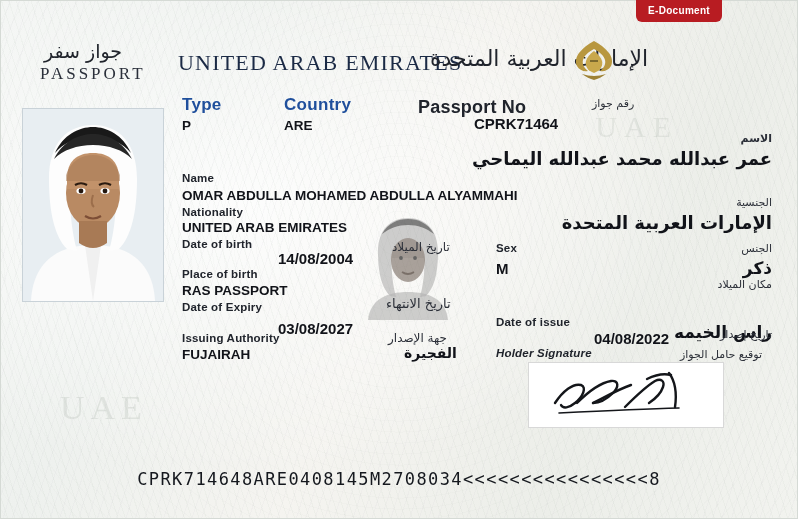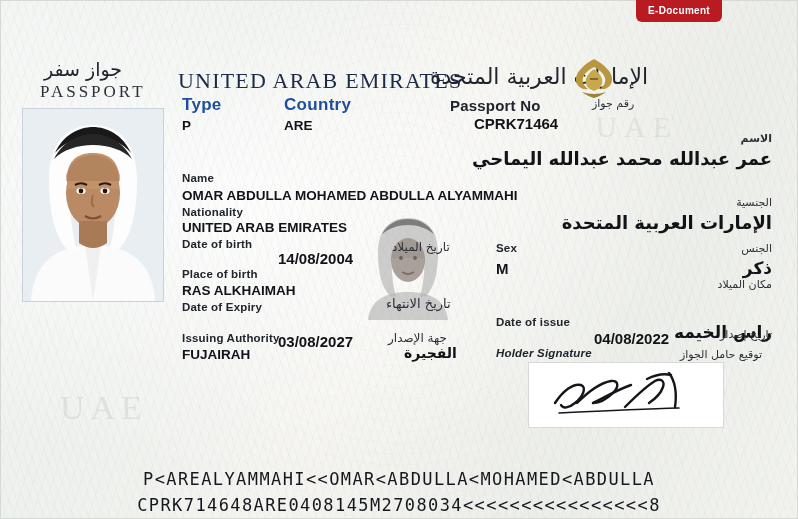--- a/index.html
+++ b/index.html
@@ -61,21 +61,21 @@
     font-size: 10px;
     font-weight: bold;
     letter-spacing: 0.3px;
     padding: 5px 12px 6px 12px;
     border-radius: 0 0 6px 6px;
     z-index: 40;
   }
   
   .header {
     position: absolute;
-    top: 54px;
+    top: 36px;
     left: 0;
     width: 644px;
     height: 48px;
   }
   .passport-word-ar {
     position: absolute;
     left: 44px;
     top: 4px;
     font-size: 19px;
     color: #2a2f3a;
@@ -282,40 +282,40 @@
       <path d="M20 26 C26 15 36 11 46 11 C56 11 66 15 72 26 C64 20 56 17 46 17 C36 17 28 20 20 26 Z" fill="#3b3b3b" opacity="0.85"></path>
     </svg>
   </div>
 
   <div class="lbl-blue" style="left:182px; top:95px;">Type</div>
   <div class="val" style="left:182px; top:118px;">P</div>
 
   <div class="lbl-blue" style="left:284px; top:95px;">Country</div>
   <div class="val" style="left:284px; top:118px;">ARE</div>
 
-  <div class="lbl" style="left:418px; top:97px; font-size:15px;margin-left:32px;">Passport No</div>
+  <div class="lbl" style="left:418px; top:97px; font-size:18px;">Passport No</div>
   <div class="ar ar-lbl" style="left:592px; top:97px;">رقم جواز</div>
   <div class="val" style="left:474px; top:115px; font-size:15px;">CPRK71464</div>
 
   <div class="lbl" style="left:182px; top:172px;">Name</div>
   <div class="val" style="left:182px; top:188px;">OMAR ABDULLA MOHAMED ABDULLA ALYAMMAHI</div>
 
   <div class="lbl" style="left:182px; top:206px;">Nationality</div>
   <div class="val" style="left:182px; top:220px;">UNITED ARAB EMIRATES</div>
 
   <div class="lbl" style="left:182px; top:238px;">Date of birth</div>
   <div class="ar ar-lbl" style="left:392px; top:240px; font-size:12px;">تاريخ الميلاد</div>
   <div class="val" style="left:278px; top:250px; font-size:15px;">14/08/2004</div>
 
   <div class="lbl" style="left:182px; top:268px;">Place of birth</div>
-  <div class="val" style="left:182px; top:283px;">RAS ALKHAIMAH</div>
+  <div class="val" style="left:182px; top:283px;">RAS PASSPORT</div>
 
   <div class="lbl" style="left:182px; top:301px;">Date of Expiry</div>
   <div class="ar ar-lbl" style="left:386px; top:296px; font-size:13px;">تاريخ الانتهاء</div>
-  <div class="val" style="left:278px; top:333px; font-size:15px;">03/08/2027</div>
+  <div class="val" style="left:278px; top:320px; font-size:15px;">03/08/2027</div>
 
   <div class="lbl" style="left:182px; top:332px;">Issuing Authority</div>
   <div class="ar ar-lbl" style="left:388px; top:331px; font-size:12px;">جهة الإصدار</div>
   <div class="val" style="left:182px; top:347px;">FUJAIRAH</div>
   <div class="ar ar-val" style="left:404px; top:345px; font-size:14px;">الفجيرة</div>
 
   <div class="ar ar-lbl" style="right:26px; top:132px;font-weight:bold;">الاسم</div>
   <div class="ar ar-val-big" style="right:26px; top:148px;">عمر عبدالله محمد عبدالله اليماحي</div>
 
   <div class="ar ar-lbl" style="right:26px; top:196px;">الجنسية</div>
@@ -344,16 +344,15 @@
         <path d="M64 40 C76 34 90 26 102 22"></path>
         <path d="M96 44 C106 34 116 24 126 18 C132 15 136 18 134 24 C132 30 126 36 120 40"></path>
         <path d="M118 16 C126 12 134 10 142 12"></path>
         <path d="M140 10 C146 18 148 30 146 44"></path>
         <path d="M30 50 C70 48 110 46 150 45" stroke-width="1.6"></path>
       </g>
     </svg>
   </div>
 
   <div class="mrz">
-    <span class="mrz-line">P&lt;AREALYAMMAHI&lt;&lt;OMAR&lt;ABDULLA&lt;MOHAMED&lt;ABDULLA</span>
     <span class="mrz-line">CPRK714648ARE0408145M2708034&lt;&lt;&lt;&lt;&lt;&lt;&lt;&lt;&lt;&lt;&lt;&lt;&lt;&lt;&lt;&lt;8</span>
   </div>
 </div>
 
 </body></html>

